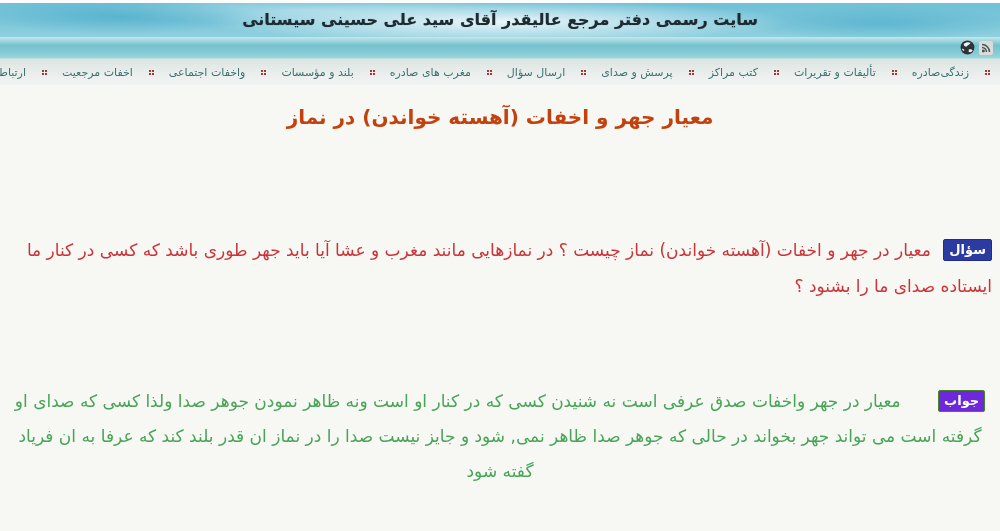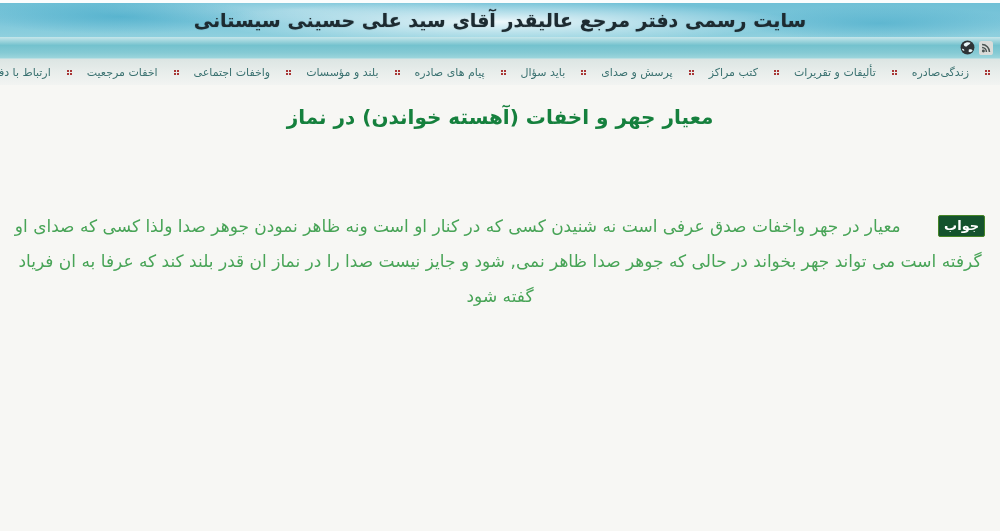--- a/index.html
+++ b/index.html
@@ -13,21 +13,21 @@
     height:34px;border-top:3px solid #fbfdfd;position:relative;
     background:
       radial-gradient(ellipse 420px 30px at 50% 55%, rgba(255,255,255,.85), rgba(255,255,255,0) 70%),
       radial-gradient(ellipse 200px 25px at 12% 40%, rgba(62,166,198,.55), rgba(62,166,198,0) 70%),
       radial-gradient(ellipse 200px 25px at 88% 60%, rgba(62,166,198,.5), rgba(62,166,198,0) 70%),
       radial-gradient(ellipse 300px 20px at 30% 20%, rgba(255,255,255,.35), rgba(255,255,255,0) 70%),
       linear-gradient(180deg,#6fc0d6 0%,#7cc6da 50%,#8fd0de 100%);
     text-align:center;
   }
   .banner-title{
-    display:inline-block;line-height:34px;font-size:19px;font-weight:bold;
+    display:inline-block;line-height:34px;font-size:16px;font-weight:bold;
     color:#1d2b31;letter-spacing:0px;text-shadow:0 0 1px rgba(20,40,50,.45);
     cursor:pointer;
   }
   
   .tealbar{
     height:21px;display:flex;align-items:center;gap:4px;padding:0 7px;
     background:linear-gradient(180deg,#c6e6ea 0%,#74c2ce 40%,#85cad4 75%,#9cd5dc 100%);
     border-bottom:1px solid #bcdfe2;
   }
   .icon-btn{display:inline-flex;align-items:center;justify-content:center;cursor:pointer;}
@@ -42,32 +42,32 @@
     display:inline-block;width:5px;height:5px;position:relative;flex:0 0 auto;
   }
   .dots::before{
     content:"";position:absolute;top:0;right:0;width:2px;height:2px;background:#a83636;
     box-shadow:-3px 0 0 #a83636,0 3px 0 #a83636,-3px 3px 0 #a83636;
   }
   
   .content{background:#f7f7f4;height:447px;}
   .page-title{
     margin:0;padding-top:20px;text-align:center;
-    font-size:20px;font-weight:bold;color:#15803d;
+    font-size:20px;font-weight:bold;color:#c2410c;
   }
   .qa-block{margin:0 8px;font-size:17px;}
   .question{margin-top:103px;line-height:36px;color:#cb3339;text-align:right;}
   .answer{margin-top:80px;line-height:35px;color:#48a457;text-align:center;}
   .badge{
     display:inline-block;color:#ffffff;font-weight:bold;font-size:13px;
     line-height:17px;padding:1px 5px 2px;border-radius:2px;margin-left:7px;
     vertical-align:2px;
   }
   .badge-q{background:#2c3ba2;border:1px solid #212e86;}
-  .badge-a{background:#14532d;border:1px solid #468527;margin-left:32px;}
+  .badge-a{background:#6d28d9;border:1px solid #468527;margin-left:32px;}
 </style>
 </head>
 <body>
 
 <div class="banner">
   <span class="banner-title">سایت رسمی دفتر مرجع عالیقدر آقای سید علی حسینی سیستانی</span>
 </div>
 
 <div class="tealbar">
   <span class="icon-btn">
@@ -100,25 +100,25 @@
   <span class="nav-item">
       <span class="dots"></span>
       <span>کتب مراکز</span>
     </span>
   <span class="nav-item">
       <span class="dots"></span>
       <span>پرسش و صدای</span>
     </span>
   <span class="nav-item">
       <span class="dots"></span>
-      <span>باید سؤال</span>
+      <span>ارسال سؤال</span>
     </span>
   <span class="nav-item">
       <span class="dots"></span>
-      <span>پیام های صادره</span>
+      <span>مغرب های صادره</span>
     </span>
   <span class="nav-item">
       <span class="dots"></span>
       <span>بلند و مؤسسات</span>
     </span>
   <span class="nav-item">
       <span class="dots"></span>
       <span>واخفات اجتماعی</span>
     </span>
   <span class="nav-item">
@@ -131,18 +131,22 @@
     </span>
   <span class="nav-item">
       <span class="dots"></span>
       <span>بایگانی</span>
     </span>
 </div>
 
 <div class="content">
   <h1 class="page-title">معیار جهر و اخفات (آهسته خواندن) در نماز</h1>
 
+  <p class="qa-block question">
+    <span class="badge badge-q">سؤال</span>
+    <span>معیار در جهر و اخفات (آهسته خواندن) نماز چیست ؟ در نمازهایی مانند مغرب و عشا آیا باید جهر طوری باشد که کسی در کنار ما ایستاده صدای ما را بشنود ؟</span>
+  </p>
 
   <p class="qa-block answer">
     <span class="badge badge-a">جواب</span>
     <span>معیار در جهر واخفات صدق عرفی است نه شنیدن کسی که در کنار او است ونه ظاهر نمودن جوهر صدا ولذا کسی که صدای او گرفته است می تواند جهر بخواند در حالی که جوهر صدا ظاهر نمی, شود و جایز نیست صدا را در نماز ان قدر بلند کند که عرفا به ان فریاد گفته شود</span>
   </p>
 </div>
 
 </body></html>

